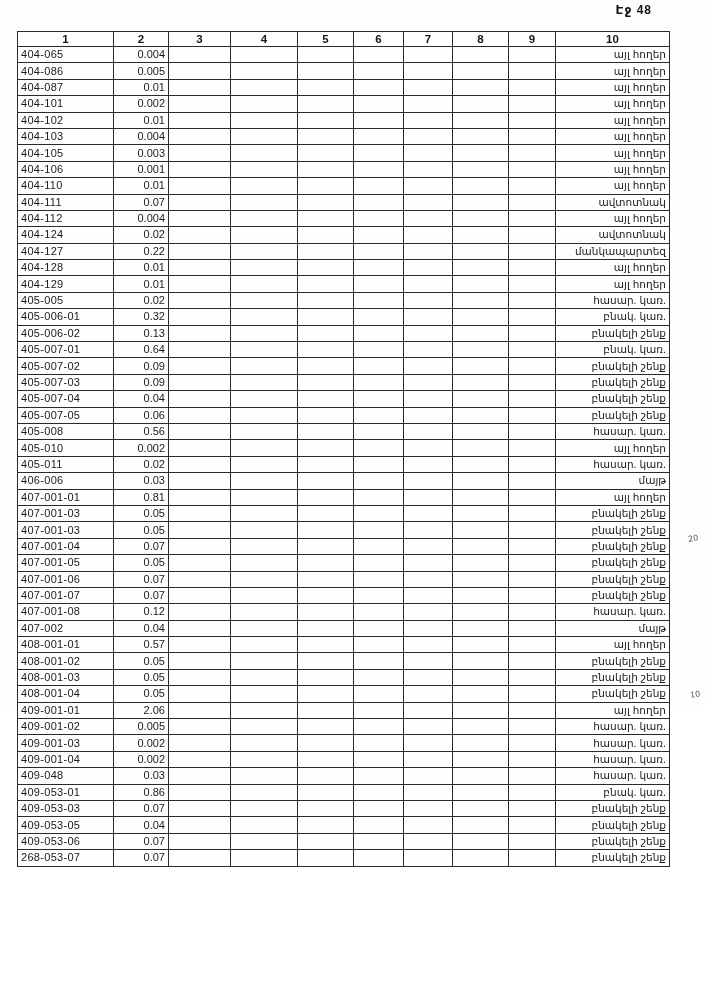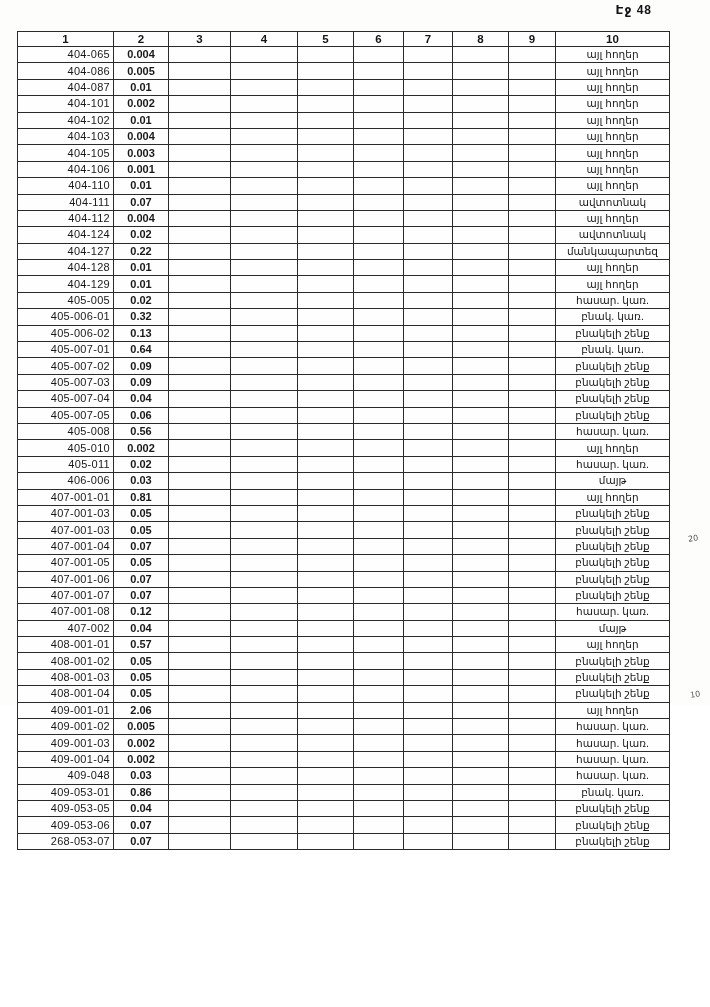--- a/index.html
+++ b/index.html
@@ -49,23 +49,23 @@
     background: #fefefe;
   }
   table.scan-table thead th {
     text-align: center;
     font-weight: bold;
     font-size: 11.5px;
     height: 14px;
     line-height: 14px;
     color: #161616;
   }
-  td.cell-code   { text-align: right;  padding-left: 5px; letter-spacing: 0.3px; }
-  td.cell-value  { text-align: center; font-weight: bold; }
-  td.cell-cat    { text-align: center;  padding-left: 4px; font-size: 10.5px; }
+  td.cell-code   { text-align: left;  padding-left: 5px; letter-spacing: 0.3px; }
+  td.cell-value  { text-align: right; }
+  td.cell-cat    { text-align: right;  padding-left: 4px; font-size: 10.5px; }
   .margin-note {
     position: absolute;
     font-size: 8px;
     color: #555;
     font-family: "DejaVu Sans", sans-serif;
     transform: rotate(-8deg);
   }
   .margin-note.n1 { top: 534px; right: 12px; }
   .margin-note.n2 { top: 690px; right: 10px; }
 </style>
@@ -650,20 +650,32 @@
     <td></td>
     <td></td>
     <td></td>
     <td></td>
     <td></td>
     <td></td>
     <td></td>
     <td class="cell-cat">բնակ. կառ.</td>
   </tr>
         <tr>
+    <td class="cell-code">409-053-03</td>
+    <td class="cell-value">0.07</td>
+    <td></td>
+    <td></td>
+    <td></td>
+    <td></td>
+    <td></td>
+    <td></td>
+    <td></td>
+    <td class="cell-cat">բնակելի շենք</td>
+  </tr>
+        <tr>
     <td class="cell-code">409-053-05</td>
     <td class="cell-value">0.04</td>
     <td></td>
     <td></td>
     <td></td>
     <td></td>
     <td></td>
     <td></td>
     <td></td>
     <td class="cell-cat">բնակելի շենք</td>

